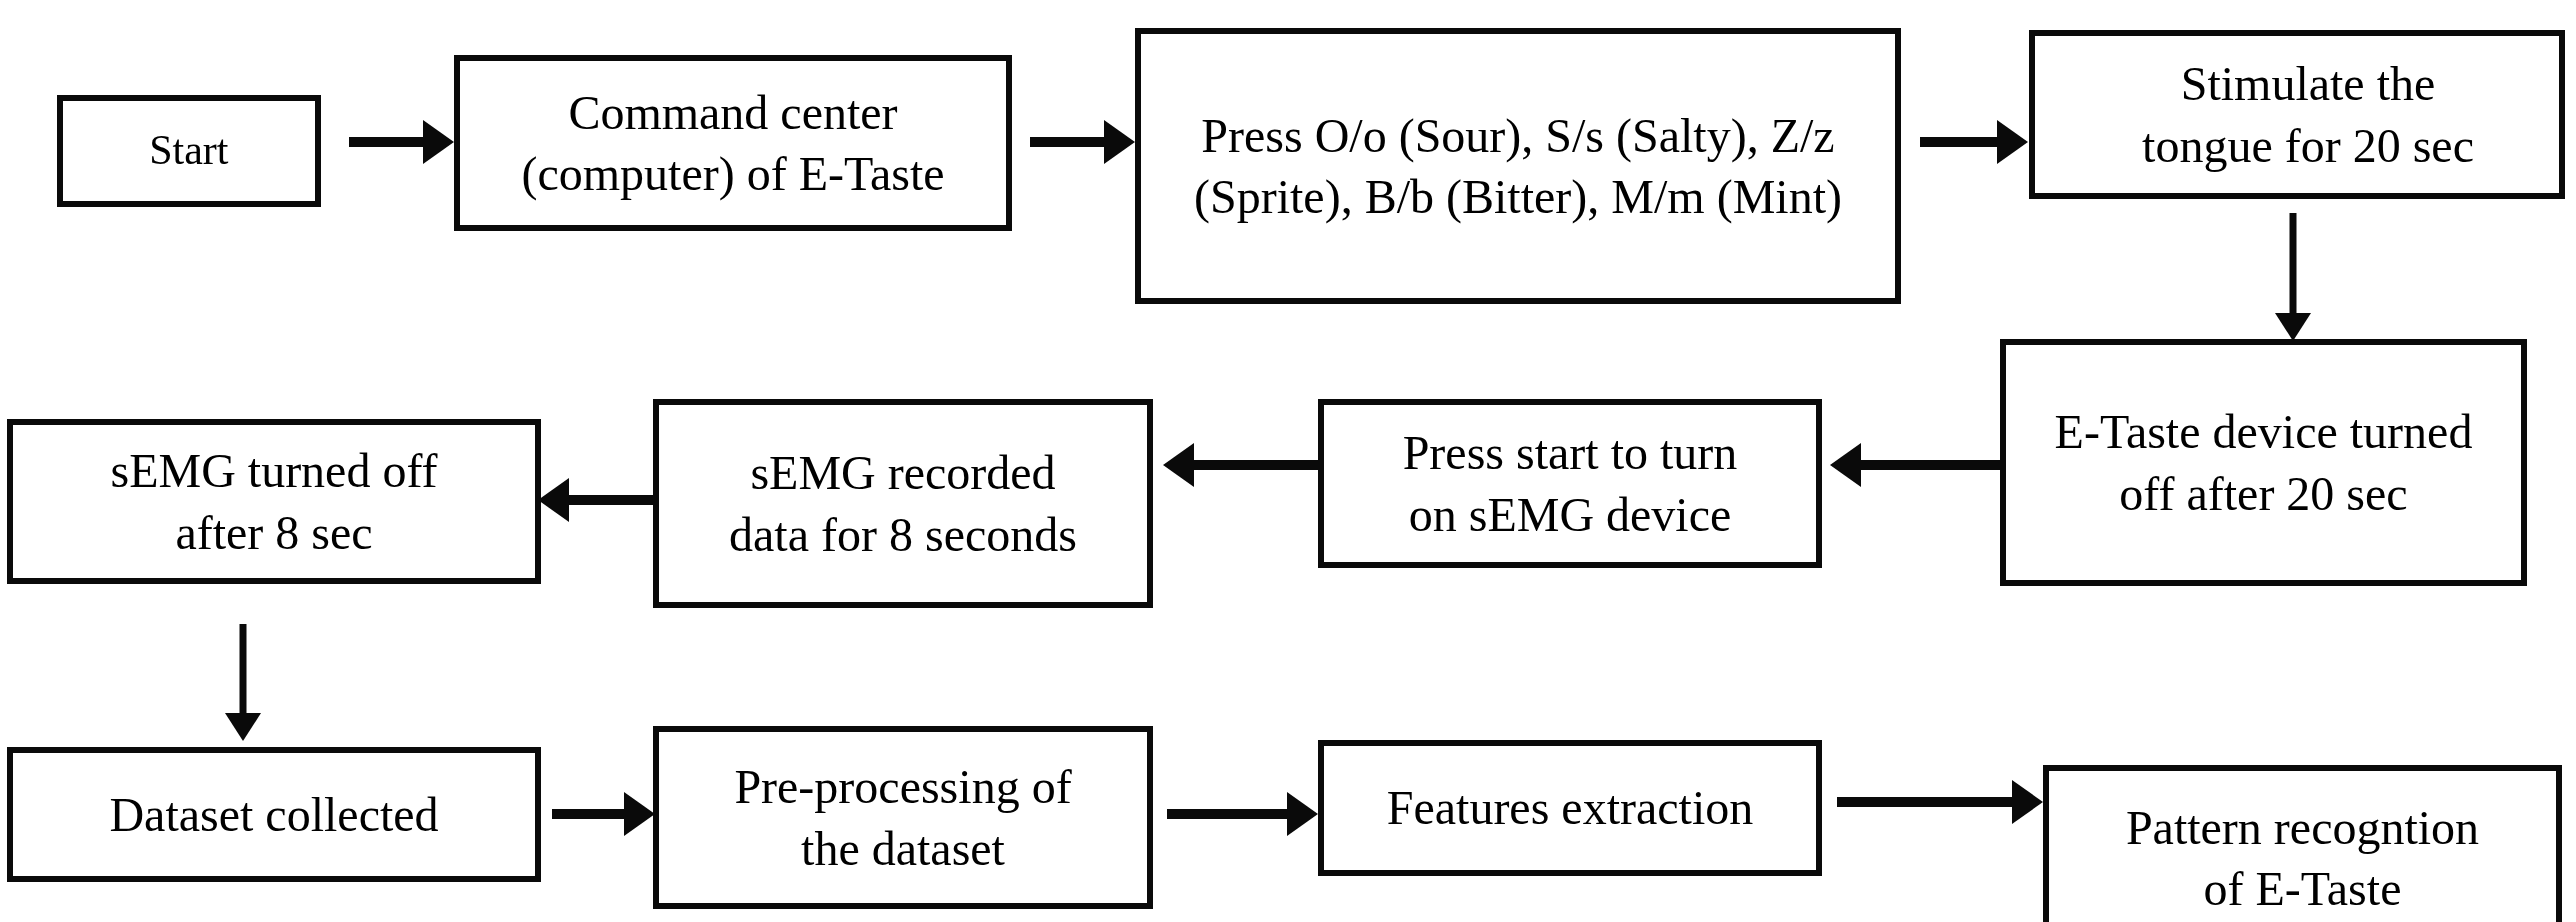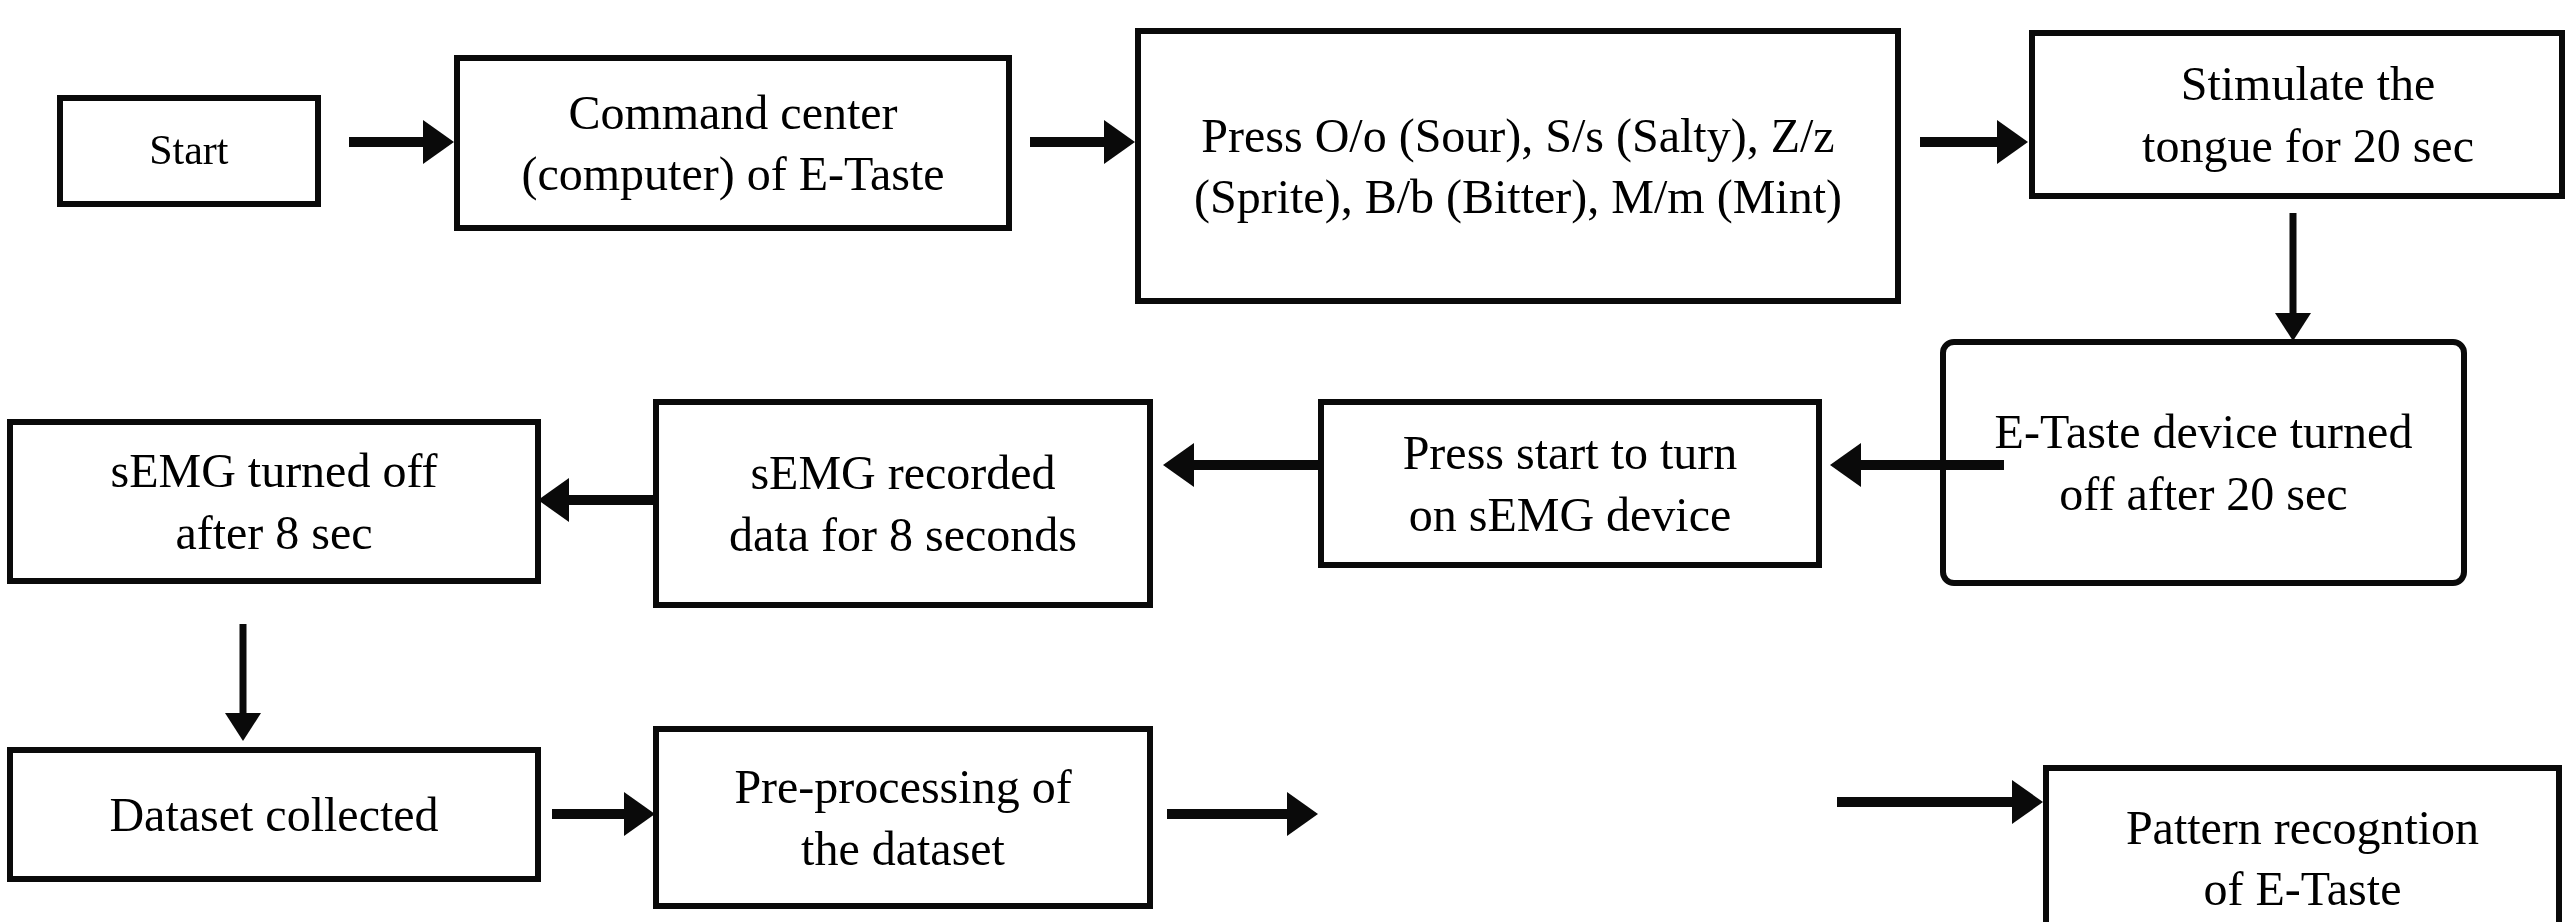--- a/index.html
+++ b/index.html
@@ -130,21 +130,21 @@
   <div class="node" style="left:2029px; top:30px; width:536px; height:169px;padding-left:32px;">
     <span class="label">Stimulate the
 tongue for 20 sec</span>
   </div>
 
   <div class="arrow-v" style="left:2293px; top:213px; height:128px;">
     <span class="shaft" style="height:101px;"></span>
     <span class="head"></span>
   </div>
 
-  <div class="node" style="left:1940px; top:339px; width:527px; height:247px;border-radius:14px;">
+  <div class="node" style="left:2000px; top:339px; width:527px; height:247px;">
     <span class="label">E-Taste device turned
 off after 20 sec</span>
   </div>
 
   <div class="arrow-h left" style="left:1830px; top:465px; width:174px;">
     <span class="shaft" style="left:25.5px; width:148px;"></span>
     <span class="head"></span>
   </div>
 
   <div class="node" style="left:1318px; top:399px; width:504px; height:169px;">
@@ -189,20 +189,23 @@
   <div class="node" style="left:653px; top:726px; width:500px; height:183px;">
     <span class="label">Pre-processing of
 the dataset</span>
   </div>
 
   <div class="arrow-h right" style="left:1167px; top:814px; width:151px;">
     <span class="shaft" style="width:126px;"></span>
     <span class="head"></span>
   </div>
 
+  <div class="node" style="left:1318px; top:740px; width:504px; height:136px;">
+    <span class="label">Features extraction</span>
+  </div>
 
   <div class="arrow-h right" style="left:1837px; top:802px; width:206px;">
     <span class="shaft" style="width:180px;"></span>
     <span class="head"></span>
   </div>
 
   <div class="node" style="left:2043px; top:717px; width:519px; height:186px;margin-top:48px;">
     <span class="label">Pattern recogntion
 of E-Taste</span>
   </div>

